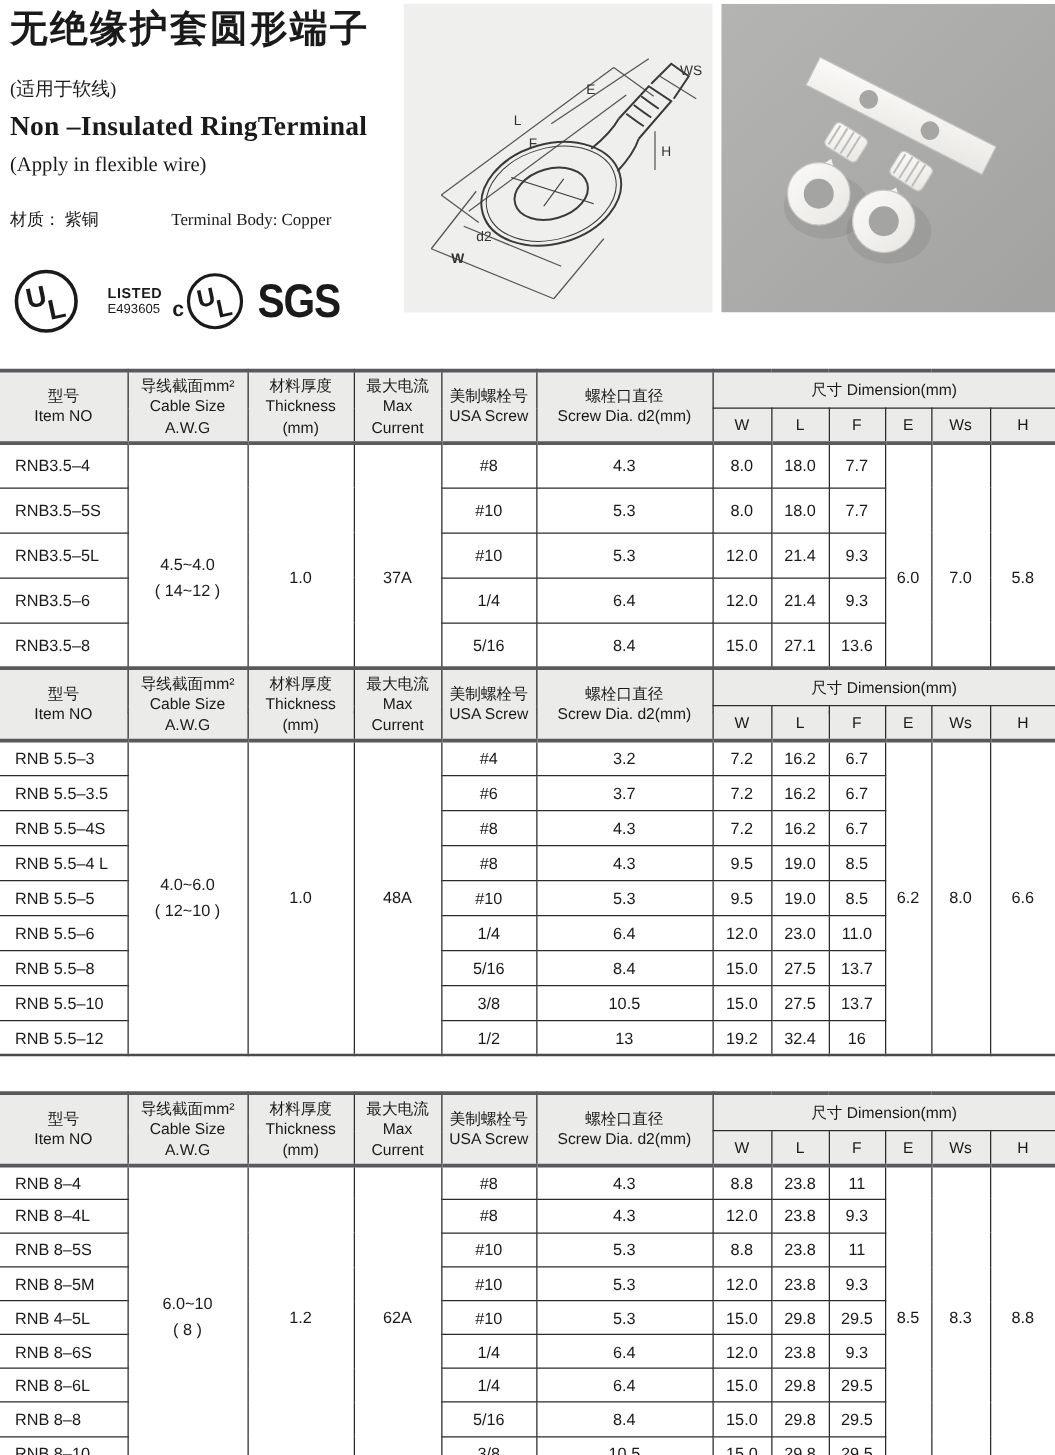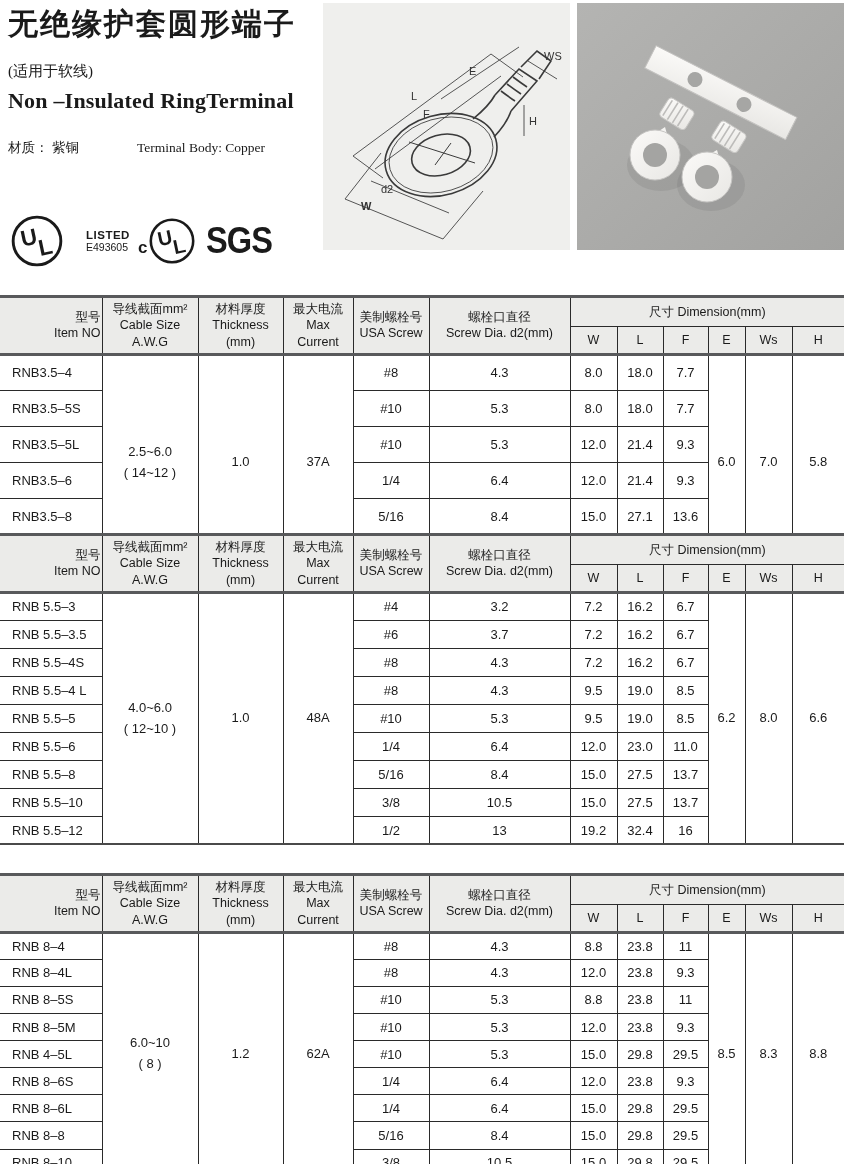--- a/index.html
+++ b/index.html
@@ -43,21 +43,21 @@
                border-top:3px solid #58595b; }
   #t1 { top:295px; border-bottom:2px solid #4a4a4a; }
   #t2 { top:533px; border-bottom:2px solid #4a4a4a; }
   #t3 { top:873px; border-bottom:3px solid #1a1a1a; }
 
   table.spec th {
     background:#ebebe9; font-weight:normal; font-size:12.5px; line-height:1.3;
     border-left:1px solid #2a2a2a; border-bottom:3px solid #58595b;
     text-align:center; vertical-align:middle; padding:3px 1px;
   }
-  table.spec th.first { border-left:none; text-align:right; }
+  table.spec th.first { border-left:none; text-align:center; }
   table.spec th.dimspan { border-bottom:1px solid #2a2a2a; height:21px; padding:4px; }
   table.spec th.sub { height:23px; }
 
   table.spec td {
     border:1px solid #2a2a2a; font-size:13px; text-align:center; vertical-align:middle;
     background:#ffffff; padding:0 2px;
   }
   table.spec td:first-child { border-left:none; text-align:left; padding-left:12px; }
   table.spec td:last-child { border-right:none; }
   #t1 td { height:36px; } #t2 td { height:28px; } #t3 td { height:27.1px; }
@@ -66,20 +66,21 @@
 </style>
 </head>
 <body>
 
 <div class="page">
 
   <div class="title-block">
     <div class="title-cn">无绝缘护套圆形端子</div>
     <div class="note-cn">(适用于软线)</div>
     <div class="title-en">Non –Insulated RingTerminal</div>
+    <div class="note-en">(Apply in flexible wire)</div>
     <div class="specs">
       <div class="spec-row">
         <span class="spec-cn">材质： 紫铜</span>
         <span class="spec-en">Terminal Body: Copper</span>
       </div>
     </div>
   </div>
 
   <div class="certs">
     <svg class="ul-badge" viewBox="0 0 60 60">
@@ -226,21 +227,21 @@
         <th class="sub">E</th>
         <th class="sub">Ws</th>
         <th class="sub">H</th>
       </tr>
     </thead>
     <tbody>
 
         <tr>
           <td>RNB3.5–4</td>
           <td class="merged" rowspan="6">
-            <span class="cable-line">2.5~6.0</span>
+            <span class="cable-line">4.5~4.0</span>
             <span class="cable-line">( 14~12 )</span>
           </td>
           <td class="merged" rowspan="6">1.0</td>
           <td class="merged" rowspan="6">37A</td>
           <td>#8</td>
           <td>4.3</td>
           <td>8.0</td>
           <td>18.0</td>
           <td>7.7</td>
           <td class="merged" rowspan="6">6.0</td>

